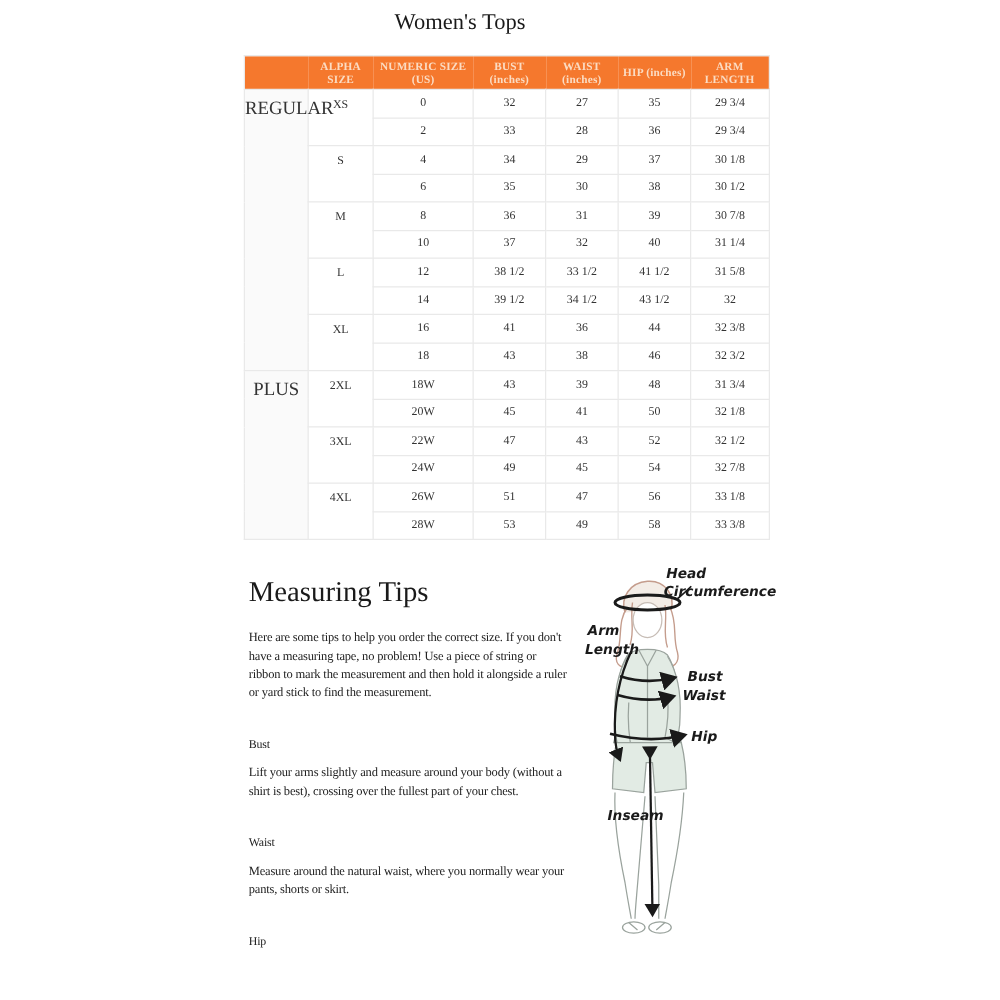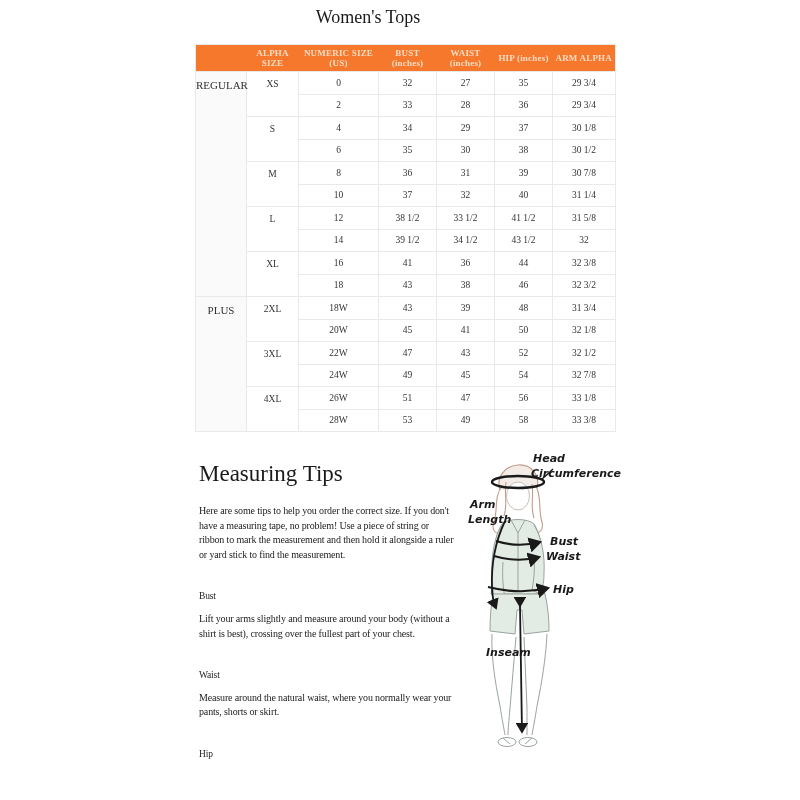--- a/index.html
+++ b/index.html
@@ -23,21 +23,21 @@
     font-weight:bold; font-size:9px; letter-spacing:.2px;
     height:26px; padding:0; text-align:center; border:none;
   }
   table.size-table td {
     border:1px solid var(--table_border);
     font-size:9.5px; color:#333; text-align:center;
     height:21.5px; padding:0;
   }
   table.size-table td.cat {
     background:var(--category_bg);
-    vertical-align:top; padding-top:7px; font-size:11px;
+    vertical-align:top; padding-top:7px; font-size:15px;
   }
   table.size-table td.alpha { vertical-align:top; padding-top:7px; }
   
   .tips { position:absolute; left:199px; top:461px; width:270px; }
   .tips h2 {
     font-size:23px; font-weight:normal; color:#1a1a1a;
     margin:0 0 17px 0;
   }
   .tips p {
     font-size:10px; letter-spacing:-0.15px; line-height:14.6px;
@@ -69,21 +69,21 @@
         <col style="width:63px">
     </colgroup>
     <thead>
         <tr>
           <th></th>
           <th>ALPHA SIZE</th>
           <th>NUMERIC SIZE (US)</th>
           <th>BUST (inches)</th>
           <th>WAIST (inches)</th>
           <th>HIP (inches)</th>
-          <th>ARM ALPHA</th>
+          <th>ARM LENGTH</th>
         </tr>
       </thead>
     <tbody>
         <tr>
           <td rowspan="10" class="cat">REGULAR</td>
           <td rowspan="2" class="alpha">XS</td>
           <td>0</td>
           <td>32</td>
           <td>27</td>
           <td>35</td>

